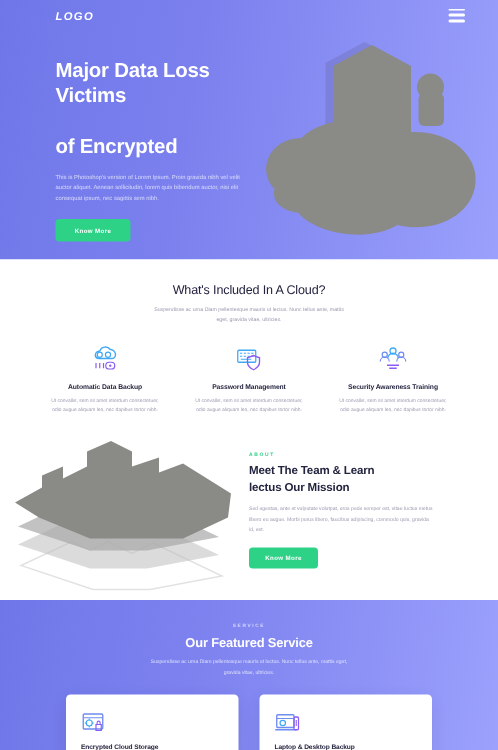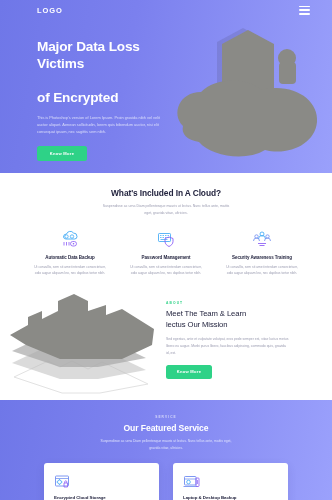--- a/index.html
+++ b/index.html
@@ -18,20 +18,21 @@
     width: 332px; height: 173px;
     background: linear-gradient(100deg, #6f77e8 0%, #7b80ee 38%, #9aa0fb 100%);
     overflow: hidden;
   }
   .topbar {
     position: absolute; top: 0; left: 0; right: 0;
     height: 20px;
     display: flex; align-items: center; justify-content: space-between;
     padding: 0 22px 0 37px;
     z-index: 5;
+    font-style: italic;
   }
   .logo {
     color: #ffffff; font-size: 7.5px; font-weight: 700;
     letter-spacing: 0.9px;
   }
   .hamburger {
     width: 11px; height: 9px;
     display: flex; flex-direction: column; justify-content: space-between;
     cursor: pointer;
   }
@@ -83,21 +84,21 @@
   
   .sec-included {
     position: relative;
     padding: 15px 0 0;
     background: #ffffff;
     height: 107px;
   }
   .sec-head { text-align: center; }
   .sec-title {
     color: #23243f;
-    font-size: 8.4px; font-weight: 700;
+    font-size: 8.4px; font-weight: 400;
     letter-spacing: -0.1px;
   }
   .sec-desc {
     margin: 5px auto 0;
     width: 133px;
     color: #9a9bb0;
     font-size: 3.5px;
     line-height: 1.95;
   }
   .cards3 {
@@ -145,21 +146,21 @@
   }
   .mission-copy { width: 136px; padding-left: 4px; }
   .eyebrow {
     color: #2ed287;
     font-size: 3.3px; font-weight: 700;
     letter-spacing: 1.1px;
   }
   .mission-title {
     margin-top: 4px;
     color: #23243f;
-    font-size: 7.7px; font-weight: 400;
+    font-size: 7.7px; font-weight: 700;
     line-height: 1.35;
     letter-spacing: -0.1px;
   }
   .mission-txt {
     margin-top: 6px;
     width: 124px;
     color: #9a9bb0;
     font-size: 3.4px;
     line-height: 2.0;
   }

